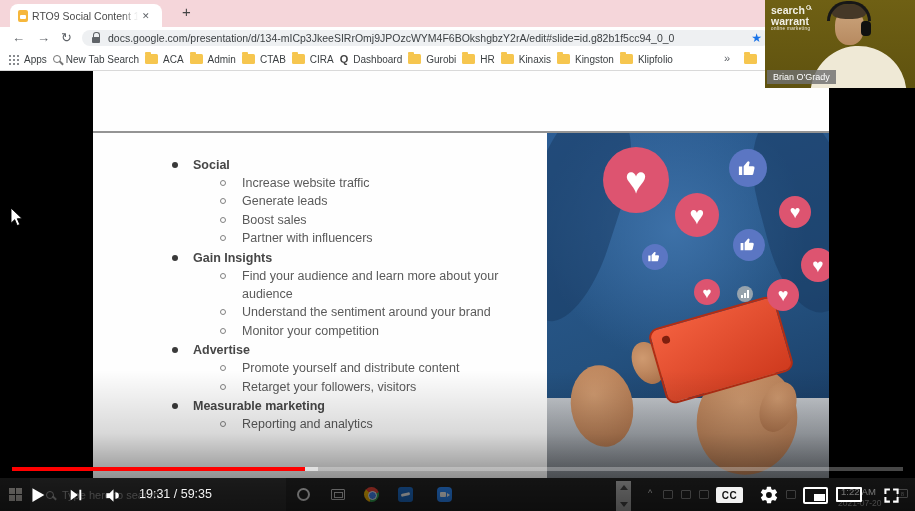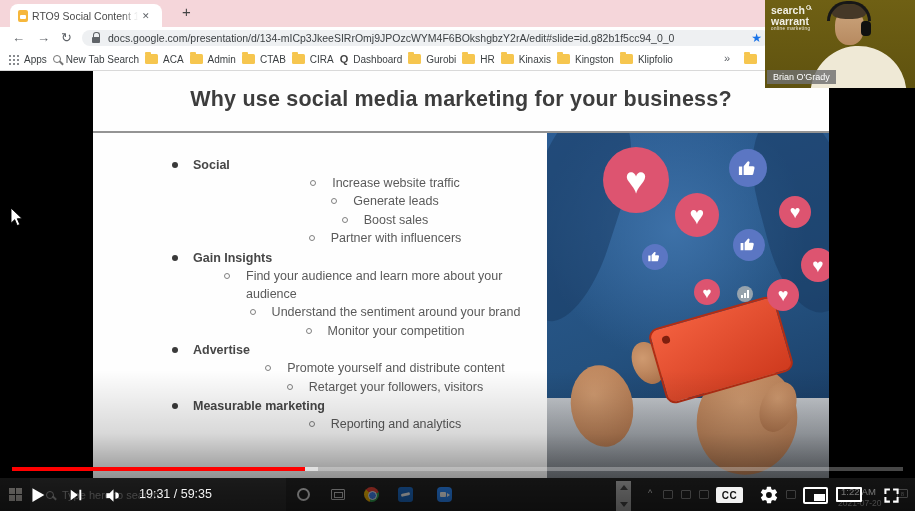--- a/index.html
+++ b/index.html
@@ -42,21 +42,21 @@
   
   .content{position:absolute;left:0;top:71px;width:915px;height:407px;background:#000;}
   .slide{position:absolute;left:93px;top:0;width:736px;height:407px;background:#fefefe;}
   .slide-title{position:absolute;left:0;top:16px;width:736px;text-align:center;font-size:21.5px;font-weight:bold;color:#3d3d3d;letter-spacing:.2px;}
   .slide-divider{position:absolute;left:0;top:60px;width:736px;height:2px;background:#949494;}
 
   .bullets{position:absolute;left:77px;top:84px;width:380px;}
   .b-head{display:flex;align-items:center;margin-top:1px;height:18px;}
   .b-dot{width:6px;height:6px;border-radius:50%;background:#3a3a3a;margin:0 15px 0 2px;flex:0 0 auto;}
   .b-head-label{font-size:12.5px;font-weight:bold;color:#474747;}
-  .b-item{display:flex;align-items:flex-start;padding-left:50px;line-height:18.4px;justify-content:center;}
+  .b-item{display:flex;align-items:flex-start;padding-left:50px;line-height:18.4px;}
   .b-circ{width:6px;height:6px;border:1.3px solid #818181;border-radius:50%;margin:6px 16px 0 0;flex:0 0 auto;}
   .b-item-label{font-size:12.5px;color:#5a5a5a;max-width:300px;}
 
   
   .photo{position:absolute;left:454px;top:62px;width:282px;height:345px;overflow:hidden;
     background:radial-gradient(circle at 45% 28%,#3d71a8 0%,rgba(61,113,168,0) 45%),linear-gradient(160deg,#2c5d94 0%,#24517f 55%,#16365c 100%);}
   .fold{position:absolute;background:#16365c;opacity:.45;border-radius:40%;}
   .table{position:absolute;left:0;bottom:0;width:282px;height:80px;background:linear-gradient(#c2c6cb,#82888f);}
   .hand{position:absolute;border-radius:50%;background:radial-gradient(circle at 40% 35%,#cf9a70,#a96f48);}
   .phone{position:absolute;left:108px;top:178px;width:132px;height:78px;background:linear-gradient(160deg,#f3603f,#cf3a1e);border:2px solid #b22d14;border-radius:10px;transform:rotate(-16deg);}
@@ -213,21 +213,20 @@
           <span class="bm-folder"></span>
           <span class="bm-label">Klipfolio</span>
         </span>
       </div>
     <span class="bm-overflow">»</span>
     <span class="bm-folder bm-tailfolder"></span>
   </div>
 
   <div class="content">
     <div class="slide">
-      <div class="slide-title">Why use social media marketing for your business?</div>
       <div class="slide-divider"></div>
       <div class="bullets">
           <div class="b-head">
             <span class="b-dot"></span>
             <span class="b-head-label">Social</span>
           </div>
           <div class="b-item">
             <span class="b-circ"></span>
             <span class="b-item-label">Increase website traffic</span>
           </div>

